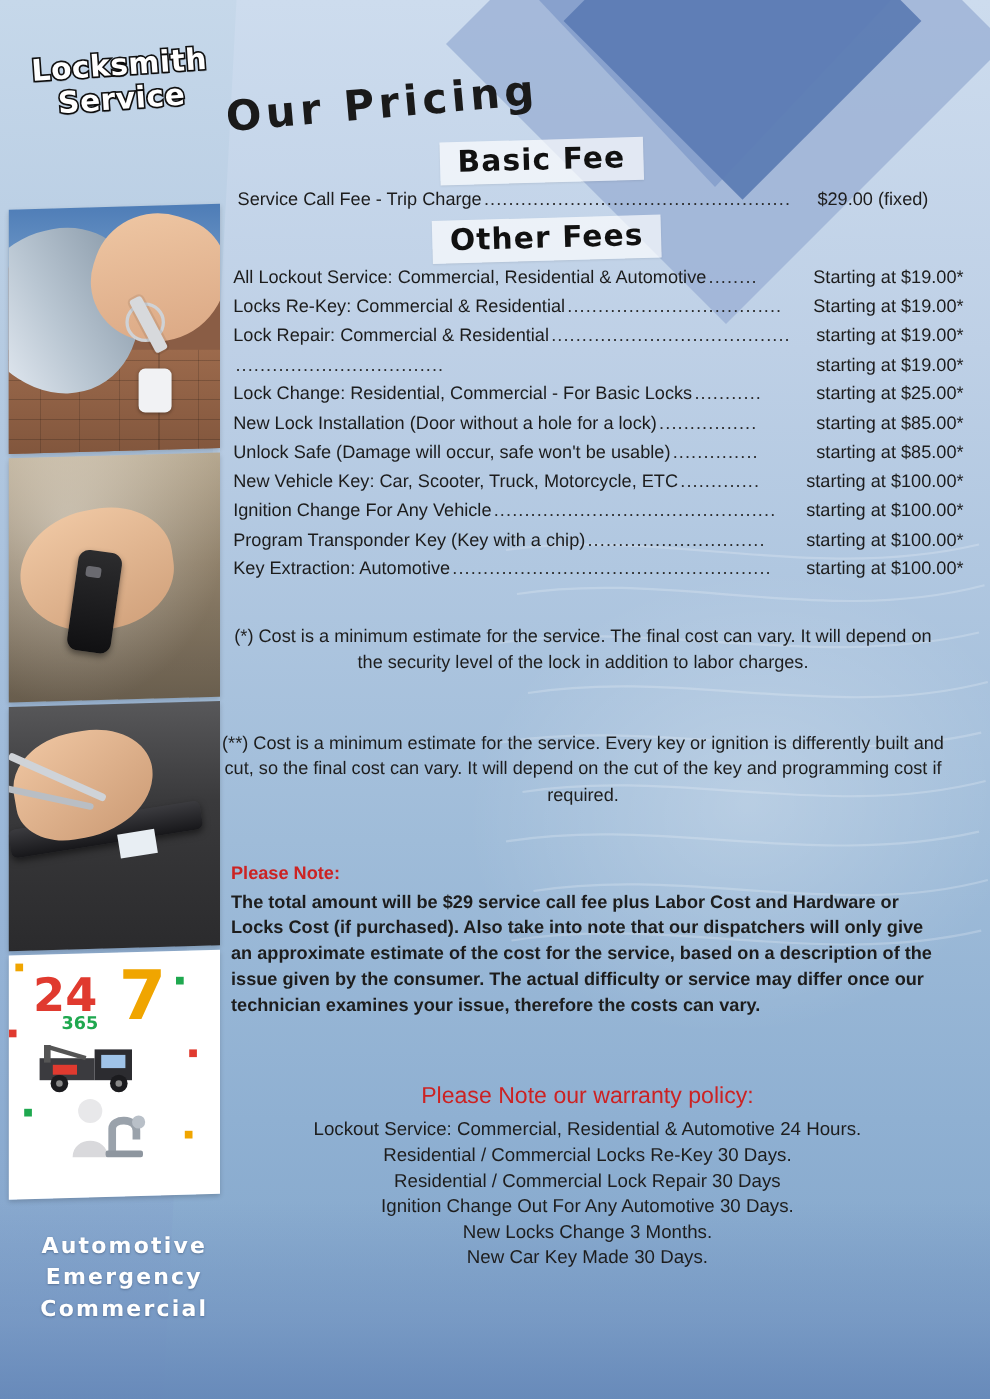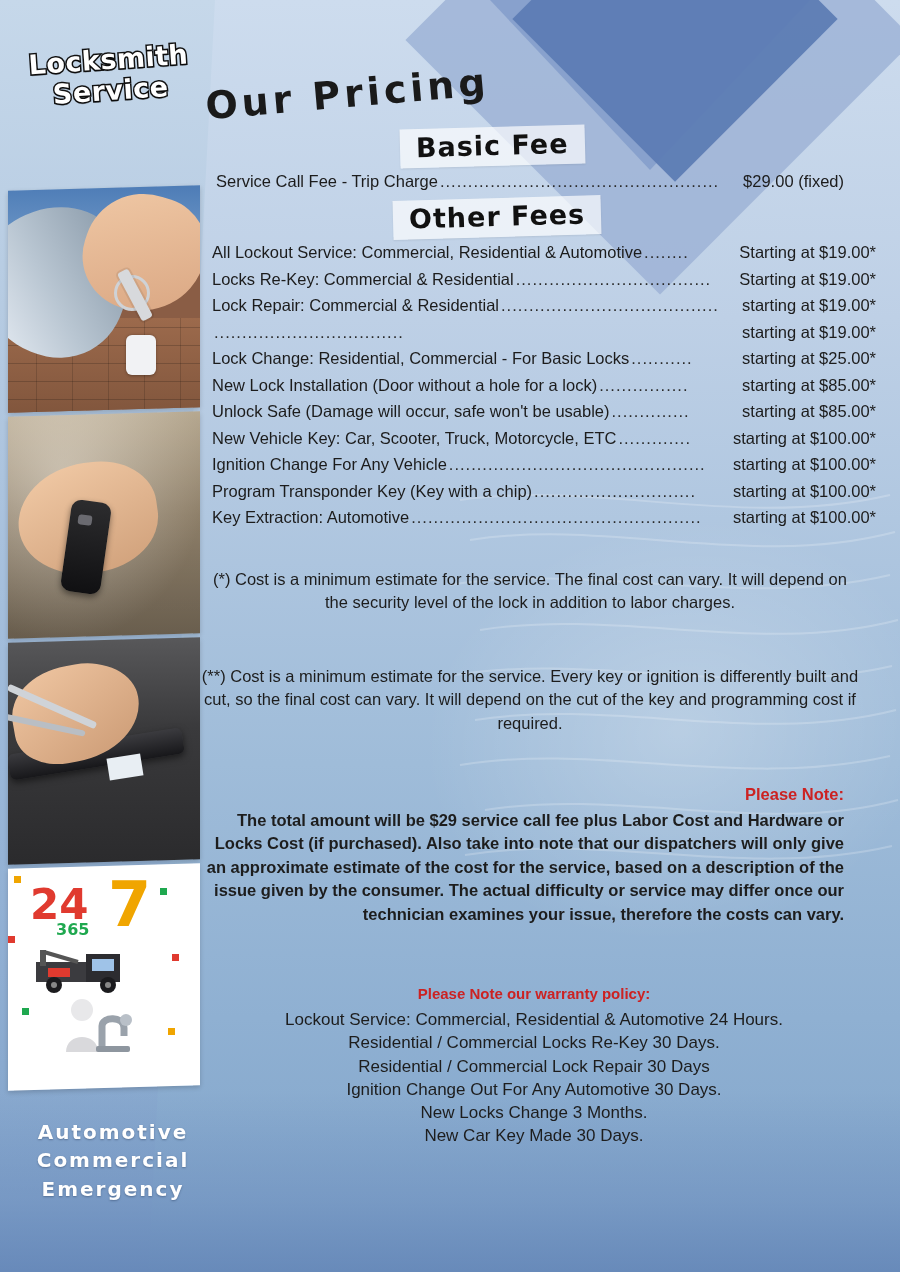--- a/index.html
+++ b/index.html
@@ -189,23 +189,23 @@
     color: #1d1d1d;
     line-height: 1.42;
   }
   .note-1 { top: 568px; }
   .note-2 { top: 665px; }
 
   .please-note-wrap {
     position: absolute;
     z-index: 6;
     top: 785px;
-    left: 196px;
+    left: 210px;
     width: 648px;
-    text-align: right;
+    text-align: left;
   }
   .please-note-title {
     color: #cc2222;
     font-weight: bold;
     font-size: 16.5px;
     margin-bottom: 5px;
   }
   .please-note-body {
     font-size: 16.5px;
     color: #1d1d1d;
@@ -216,22 +216,22 @@
   .warranty-wrap {
     position: absolute;
     z-index: 6;
     top: 985px;
     left: 210px;
     width: 648px;
     text-align: center;
   }
   .warranty-title {
     color: #cc2222;
-    font-weight: bold;
-    font-size: 15px;
+    font-weight: normal;
+    font-size: 21px;
     margin-bottom: 6px;
   }
   .warranty-line {
     font-size: 17px;
     color: #1d1d1d;
     line-height: 1.37;
   }
 
   
   .services {
@@ -497,22 +497,22 @@
     <div class="warranty-line">Lockout Service: Commercial, Residential &amp; Automotive 24 Hours.</div>
     <div class="warranty-line">Residential / Commercial Locks Re-Key 30 Days.</div>
     <div class="warranty-line">Residential / Commercial Lock Repair 30 Days</div>
     <div class="warranty-line">Ignition Change Out For Any Automotive 30 Days.</div>
     <div class="warranty-line">New Locks Change 3 Months.</div>
     <div class="warranty-line">New Car Key Made 30 Days.</div>
   </div>
 
   <div class="services">
     <div>Automotive</div>
+    <div>Emergency</div>
     <div>Commercial</div>
-    <div>Emergency</div>
   </div>
 
   <div class="photos">
 
     <div class="photo p1">
       <div class="inner">
         <div class="brick"></div>
         <div class="pipe"></div>
         <div class="hand"></div>
         <div class="keyring"></div>

